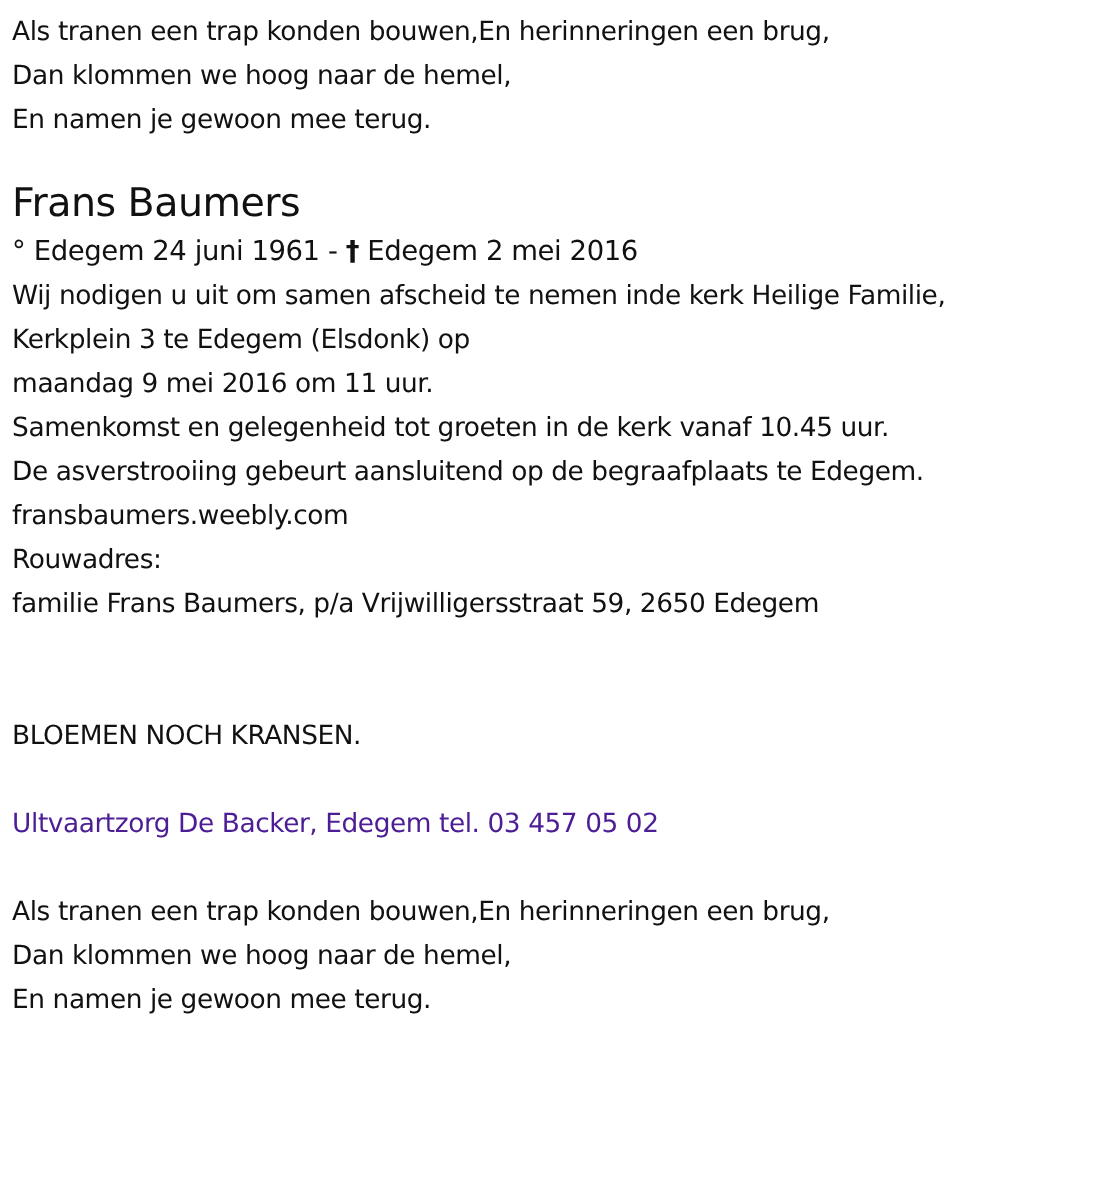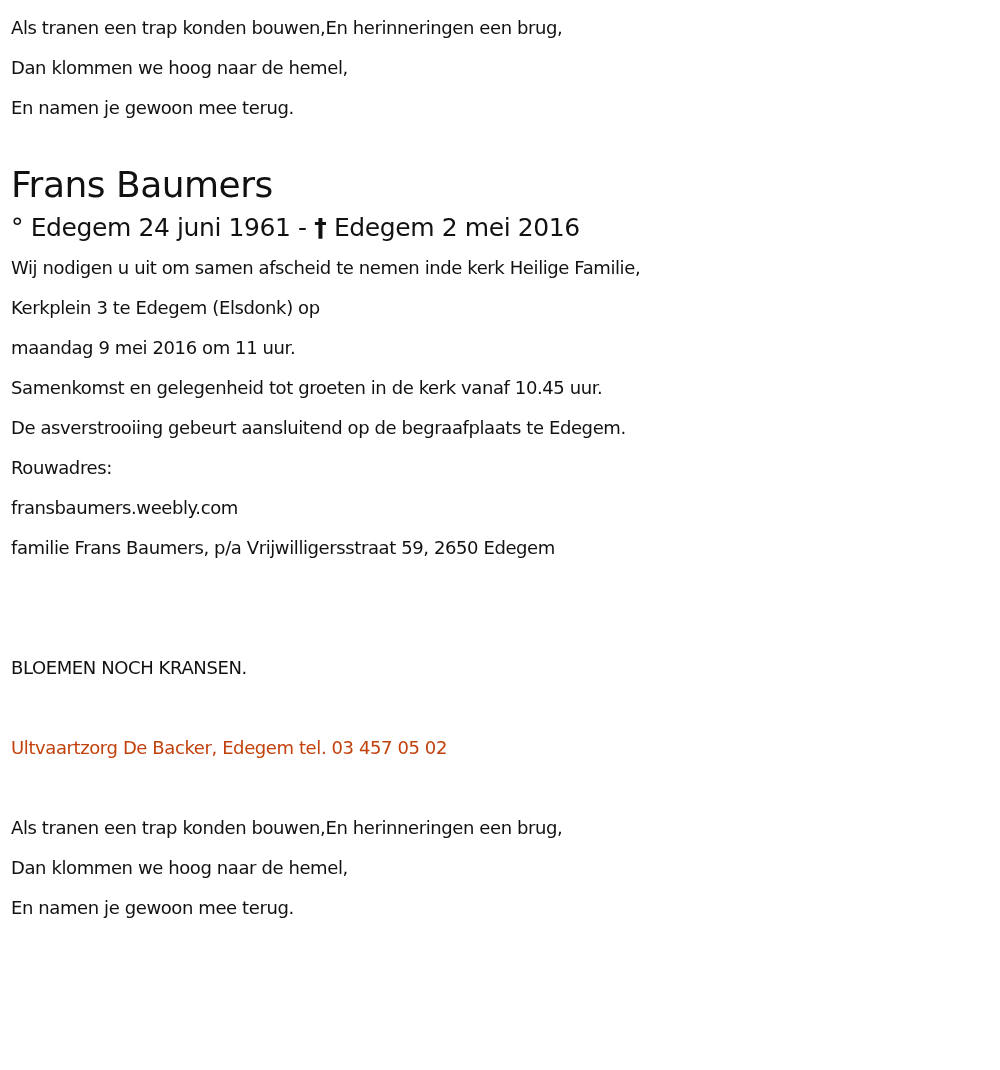--- a/index.html
+++ b/index.html
@@ -12,21 +12,21 @@
       height: 1070px;
       overflow: hidden;
       font-family: "DejaVu Sans", sans-serif;
       color: #111111;
     }
     .page {
       position: relative;
       padding: 8px 0 0 11px;
     }
     .line {
-      font-size: 18px;
+      font-size: 24px;
       line-height: 40px;
       height: 40px;
       white-space: nowrap;
       letter-spacing: -0.4px;
     }
     .gap {
       height: 40px;
     }
     .title {
       font-size: 36px;
@@ -42,21 +42,21 @@
       font-size: 25px;
       line-height: 40px;
       height: 40px;
       white-space: nowrap;
       letter-spacing: -0.4px;
     }
     .cross {
       font-weight: bold;
     }
     .muted {
-      color: #c2410c;
+      color: #4c1d95;
     }
   </style>
 </head>
 <body>
 
 <div class="page">
 
   <div>
     <div class="line">Als tranen een trap konden bouwen,En herinneringen een brug,</div>
     <div class="line">Dan klommen we hoog naar de hemel,</div>
@@ -72,22 +72,22 @@
     <span class="cross">†</span>
     <span>Edegem 2 mei 2016</span>
   </div>
 
   <div>
     <div class="line">Wij nodigen u uit om samen afscheid te nemen inde kerk Heilige Familie,</div>
     <div class="line">Kerkplein 3 te Edegem (Elsdonk) op</div>
     <div class="line">maandag 9 mei 2016 om 11 uur.</div>
     <div class="line">Samenkomst en gelegenheid tot groeten in de kerk vanaf 10.45 uur.</div>
     <div class="line">De asverstrooiing gebeurt aansluitend op de begraafplaats te Edegem.</div>
+    <div class="line">fransbaumers.weebly.com</div>
     <div class="line">Rouwadres:</div>
-    <div class="line">fransbaumers.weebly.com</div>
     <div class="line">familie Frans Baumers, p/a Vrijwilligersstraat 59, 2650 Edegem</div>
   </div>
 
   <div class="gap"></div>
 
 
   <div class="gap"></div>
 
   <div class="line">BLOEMEN NOCH KRANSEN.</div>
 

